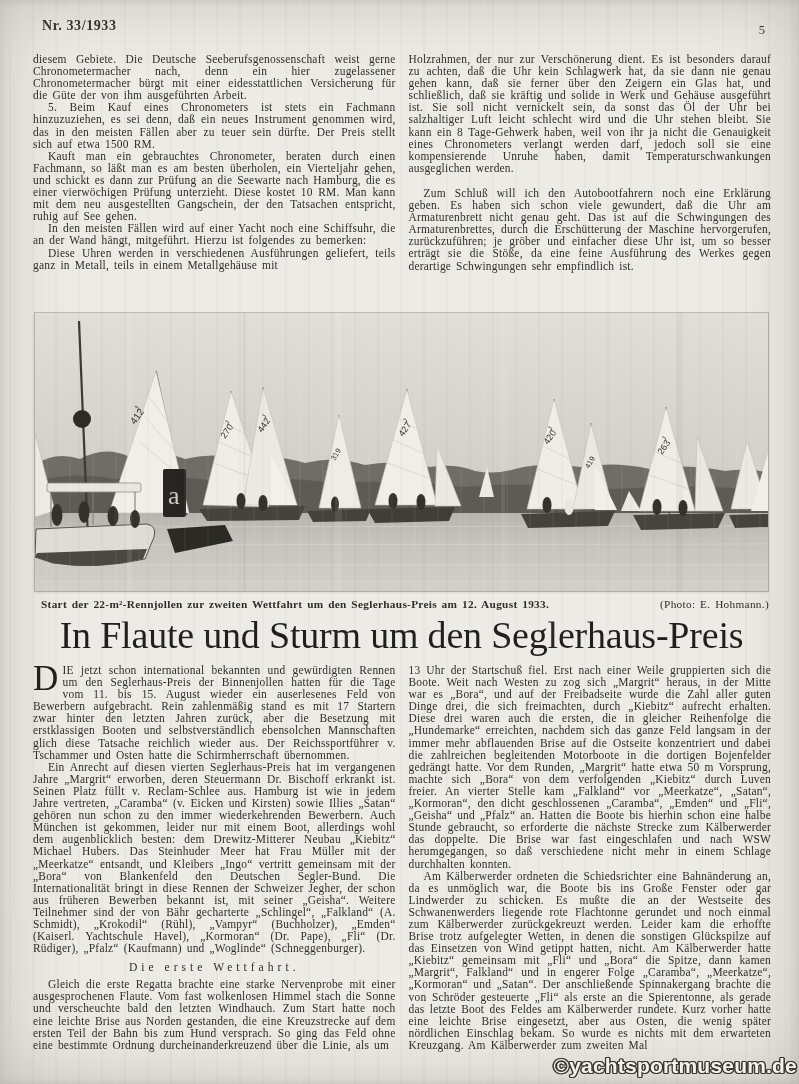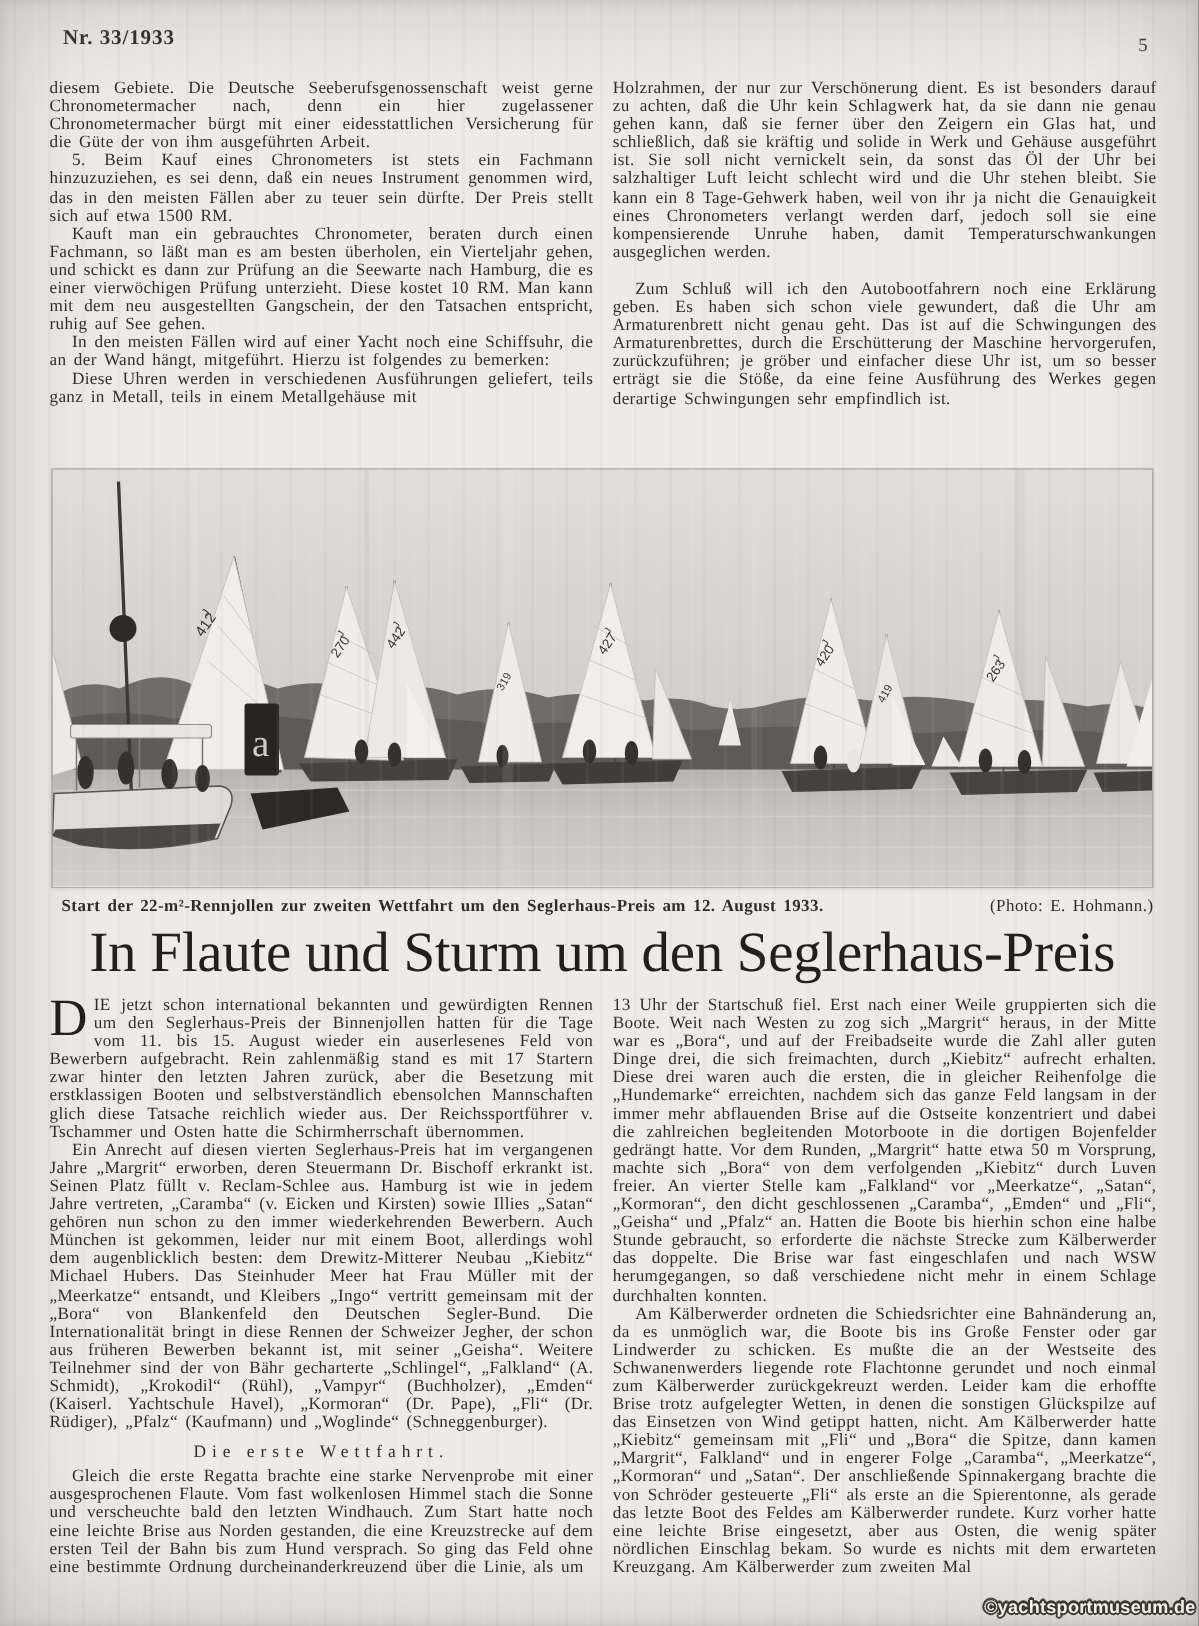--- a/index.html
+++ b/index.html
@@ -61,21 +61,21 @@
   }
   .sechead{
     margin:7px 0 4px;
     font-size:11.6px;font-weight:400;
     text-align:center;letter-spacing:4px;
     color:#2e2d28;
   }
   .watermark{
     position:absolute;right:2px;bottom:6px;
     font-family:"Liberation Sans", sans-serif;
-    font-size:12px;font-weight:700;letter-spacing:.2px;
+    font-size:21px;font-weight:700;letter-spacing:.2px;
     color:#f4f2ea;
     text-shadow:
       -1.4px 0 0 #3a382f, 1.4px 0 0 #3a382f, 0 -1.4px 0 #3a382f, 0 1.4px 0 #3a382f,
       -1px -1px 0 #3a382f, 1px 1px 0 #3a382f, -1px 1px 0 #3a382f, 1px -1px 0 #3a382f;
     z-index:5;
   }
   .sailnum{font-family:"Liberation Sans", sans-serif;fill:#35332c;}
 </style>
 </head>
 <body>

